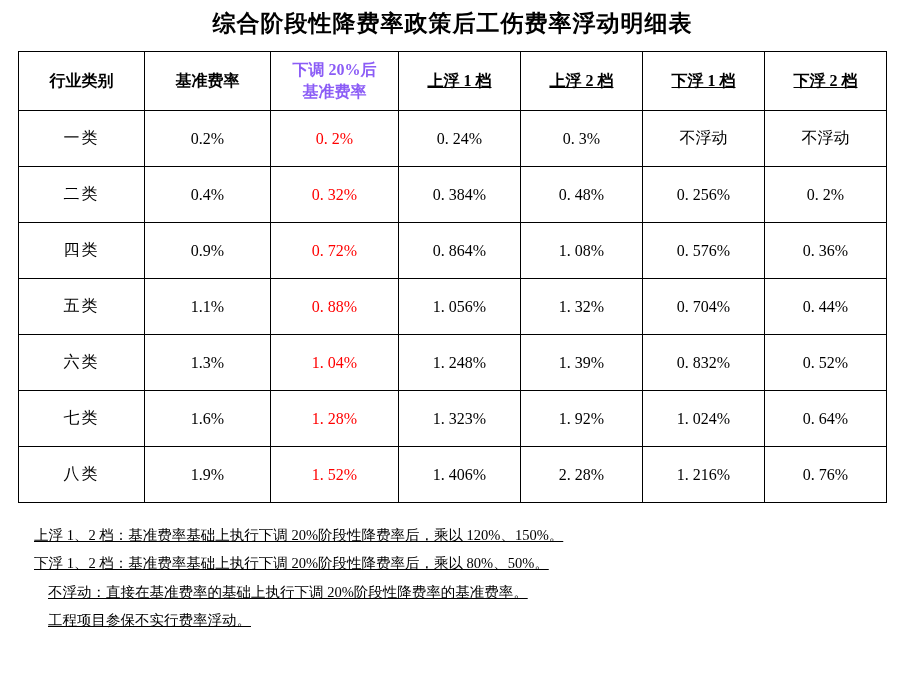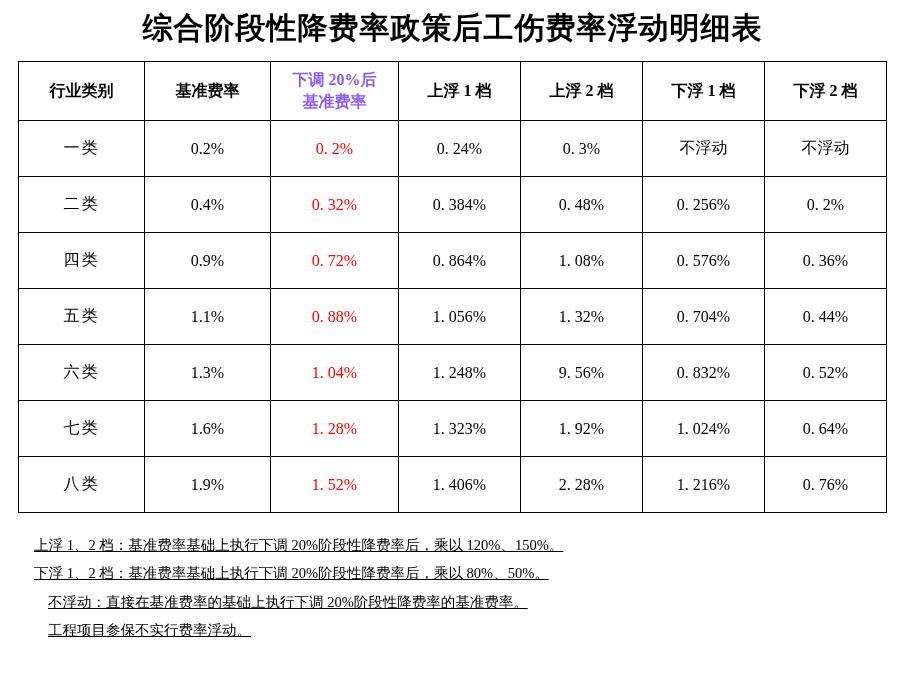--- a/index.html
+++ b/index.html
@@ -16,21 +16,21 @@
   }
   .page {
     position: relative;
     width: 905px;
     height: 673px;
     box-sizing: border-box;
     padding: 0;
   }
   .title {
     text-align: center;
-    font-size: 30px;
+    font-size: 23px;
     font-weight: bold;
     letter-spacing: 1px;
     margin-top: 8px;
     margin-bottom: 12px;
     font-family: "Liberation Serif", "DejaVu Serif", serif;
   }
   table.rate-table {
     border-collapse: collapse;
     width: 860px;
     margin: 0 auto;
@@ -51,21 +51,21 @@
     font-size: 16px;
   }
   table.rate-table tbody td {
     height: 55px;
     font-weight: normal;
     margin-top: 13px;
   }
   .col-cat { width: 125px; }
   .col-base { width: 125px; }
   .col-red { width: 127px; }
-  .col-norm { width: 121px; }
+  .col-norm { width: 121px; text-decoration: underline; }
   .head-red {
     color: #8b5cf6;
     line-height: 1.35;
   }
   .cell-red {
     color: #ff0000;
     font-weight: bold;
   }
   .cat-cell {
     letter-spacing: 2px;
@@ -142,21 +142,21 @@
         <td>1. 056%</td>
         <td>1. 32%</td>
         <td>0. 704%</td>
         <td>0. 44%</td>
       </tr>
       <tr>
         <td class="cat-cell">六类</td>
         <td>1.3%</td>
         <td class="cell-red">1. 04%</td>
         <td>1. 248%</td>
-        <td>9. 56%</td>
+        <td>1. 39%</td>
         <td>0. 832%</td>
         <td>0. 52%</td>
       </tr>
       <tr>
         <td class="cat-cell">七类</td>
         <td>1.6%</td>
         <td class="cell-red">1. 28%</td>
         <td>1. 323%</td>
         <td>1. 92%</td>
         <td>1. 024%</td>

